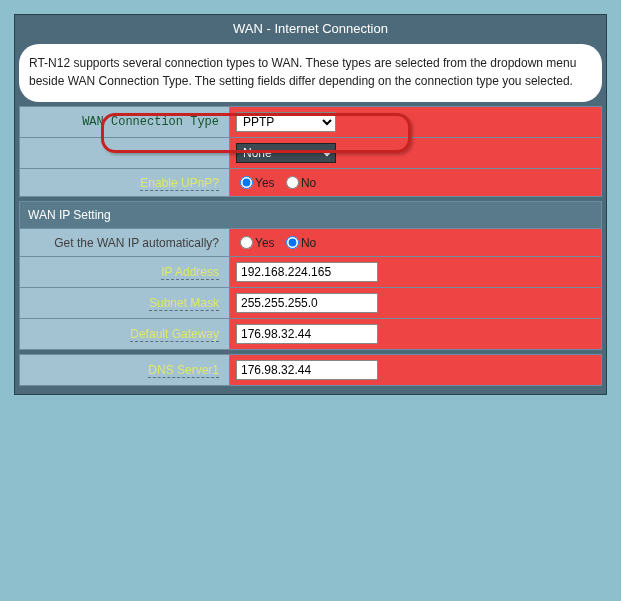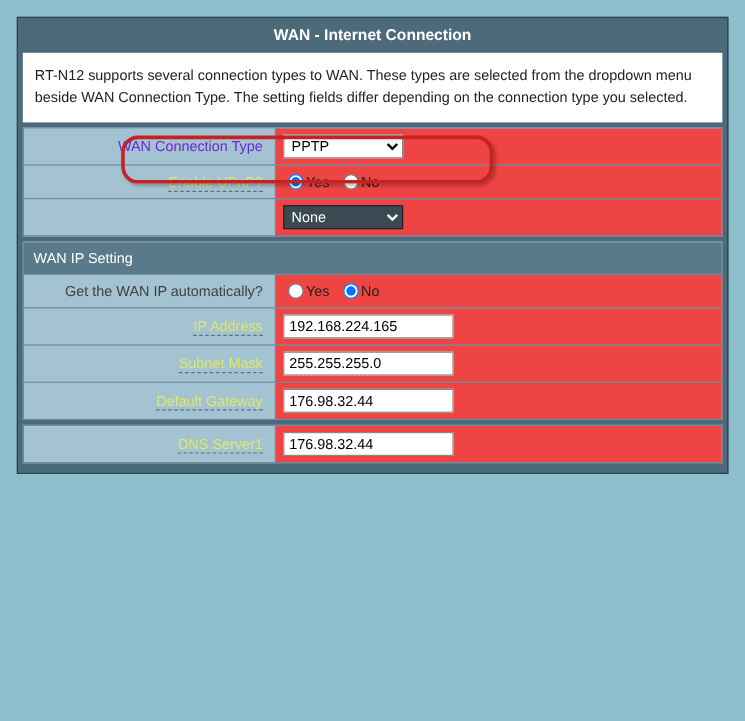--- a/index.html
+++ b/index.html
@@ -17,31 +17,32 @@
     padding: 14px;
     background: #8dc0cc;
   }
   .panel {
     background: #4d6a7a;
     border: 1px solid #26424f;
     padding-bottom: 4px;
   }
   .title-bar {
     color: #fff;
-    font-weight: bold;
+    font-weight: normal;
     text-align: center;
     padding: 6px 0 8px 0;
     font-size: 13px;
   }
   .intro {
     background: #fff;
     color: #222;
     padding: 10px 10px 12px 10px;
     line-height: 1.5;
     margin: 0 4px;
+    border-radius: 20px;
   }
   .settings-table {
     width: calc(100% - 8px);
     margin: 4px;
     border-collapse: collapse;
     background: #a4c3d2;
   }
   .settings-table td {
     border: 1px solid #6c8ea0;
     padding: 5px 6px;
@@ -116,44 +117,44 @@
 <body>
 
 <div class="outer">
   <div class="panel" style="position:relative;">
     <div class="title-bar">WAN - Internet Connection</div>
     <div class="intro">RT-N12 supports several connection types to WAN. These types are selected from the dropdown menu beside WAN Connection Type. The setting fields differ depending on the connection type you selected.</div>
 
     <table class="settings-table">
       <tbody>
           <tr>
-        <td class="label" style="color:#6d28d9;">
+        <td class="label" style="color:#14532d;font-family:Liberation Mono, monospace;">
           <span>WAN Connection Type</span>
         </td>
         <td class="value">
           <select>
             <option>PPTP</option>
+          </select>
+        </td>
+      </tr>
+      <tr>
+        <td class="label"><span class="underlined" style="color:#dfe86a;visibility:hidden;">x</span></td>
+        <td class="value">
+          <select class="dark">
+            <option>None</option>
           </select>
         </td>
       </tr>
       <tr>
         <td class="label"><span class="underlined">Enable UPnP?</span></td>
         <td class="value">
           <span class="radio-group">
             <input type="radio" name="upnp" checked="" style=""><span>Yes</span>
             <input type="radio" name="upnp" style=""><span>No</span>
           </span>
-        </td>
-      </tr>
-      <tr>
-        <td class="label"><span class="underlined" style="color:#dfe86a;visibility:hidden;">x</span></td>
-        <td class="value">
-          <select class="dark">
-            <option>None</option>
-          </select>
         </td>
       </tr>
     </tbody>
       </table>
 
     <table class="settings-table">
       <tbody>
           <tr class="section-head">
             <td colspan="2">WAN IP Setting</td>
           </tr>

